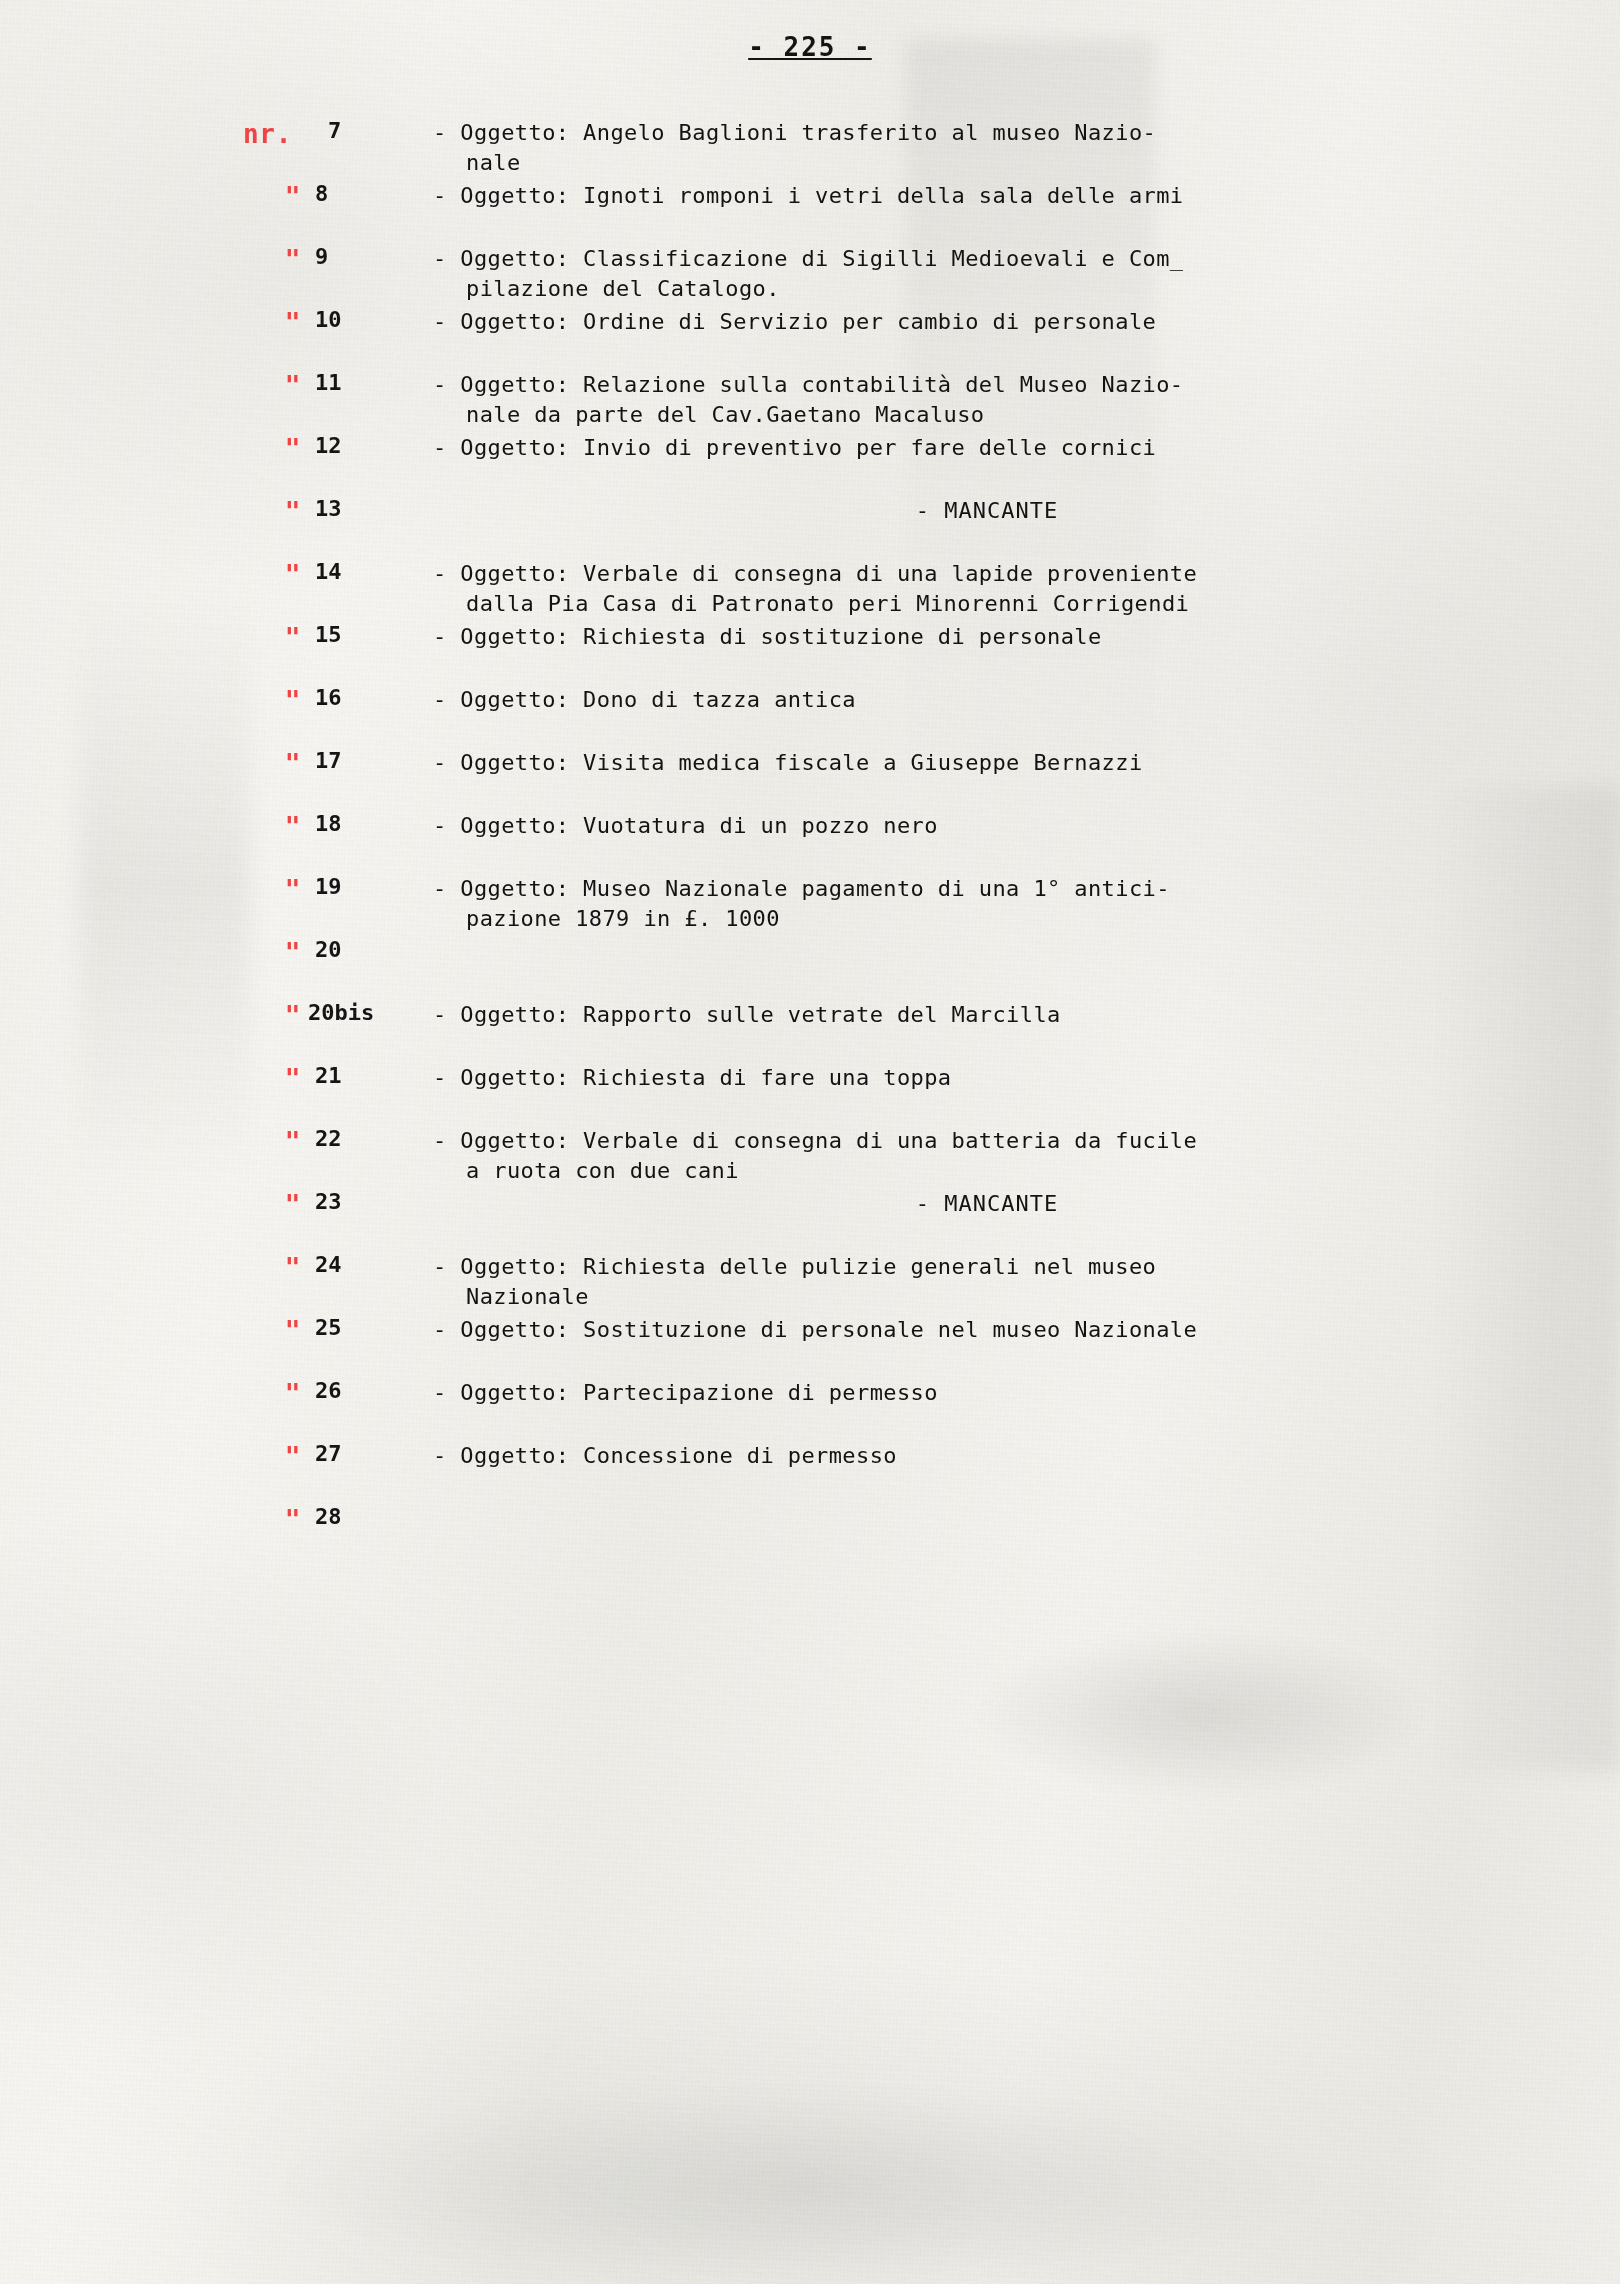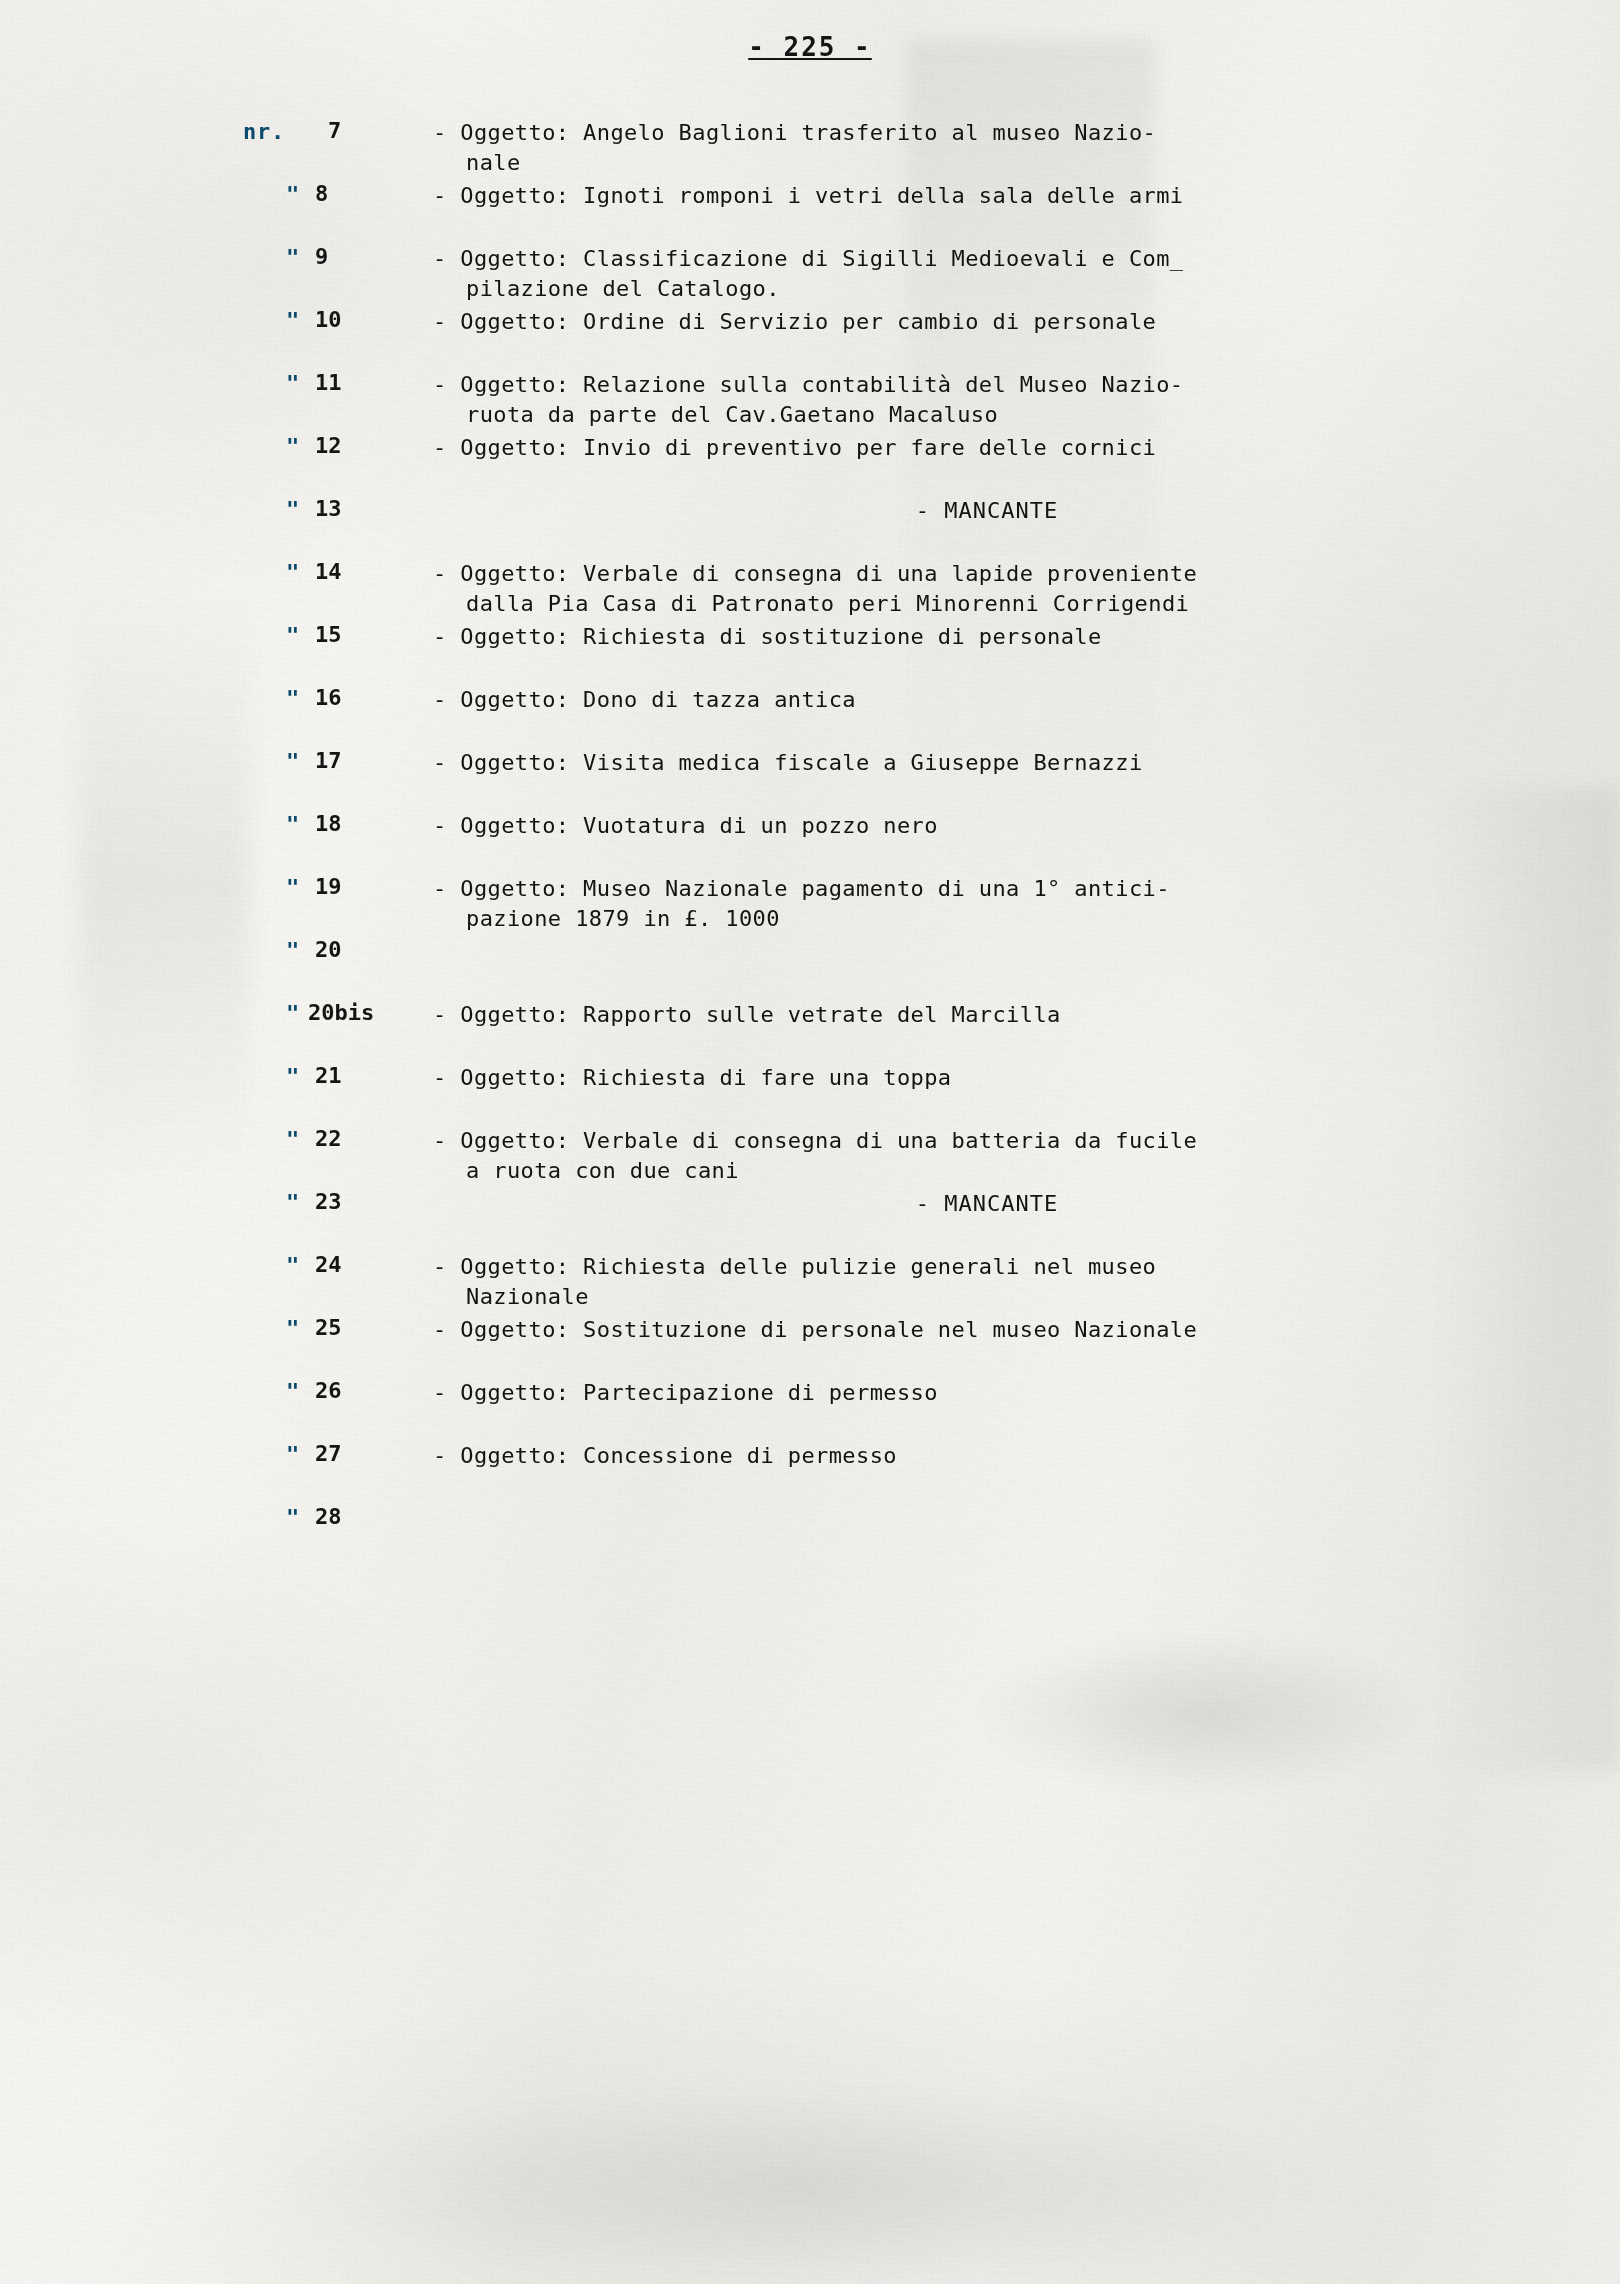--- a/index.html
+++ b/index.html
@@ -86,23 +86,23 @@
     position: relative;
     margin-bottom: 26px;
     min-height: 37px;
   }
 
   .entry .mark {
     position: absolute;
     left: 263px;
     width: 59px;
     text-align: center;
-    font-size: 22px;
+    font-size: 26px;
     font-weight: 700;
-    color: #0c4a6e;
+    color: #ef4444;
     top: 1.3px;
   }
   .entry .num {
     position: absolute;
     left: 315px;
     width: 98px;
     text-align: left;
     font-size: 22px;
     font-weight: 700;
     color: #151515;
@@ -165,21 +165,21 @@
         <div class="body"><span>- Oggetto: Classificazione di Sigilli Medioevali e Com_</span><span class="cont">pilazione del Catalogo.</span></div>
       </div>
       <div class="entry">
         <span class="mark">"</span>
         <span class="num">10</span>
         <div class="body"><span>- Oggetto: Ordine di Servizio per cambio di personale</span></div>
       </div>
       <div class="entry">
         <span class="mark">"</span>
         <span class="num">11</span>
-        <div class="body"><span>- Oggetto: Relazione sulla contabilità del Museo Nazio-</span><span class="cont">ruota da parte del Cav.Gaetano Macaluso</span></div>
+        <div class="body"><span>- Oggetto: Relazione sulla contabilità del Museo Nazio-</span><span class="cont">nale da parte del Cav.Gaetano Macaluso</span></div>
       </div>
       <div class="entry">
         <span class="mark">"</span>
         <span class="num">12</span>
         <div class="body"><span>- Oggetto: Invio di preventivo per fare delle cornici</span></div>
       </div>
       <div class="entry mancante">
         <span class="mark">"</span>
         <span class="num">13</span>
         <div class="body"><span>- MANCANTE</span></div>

